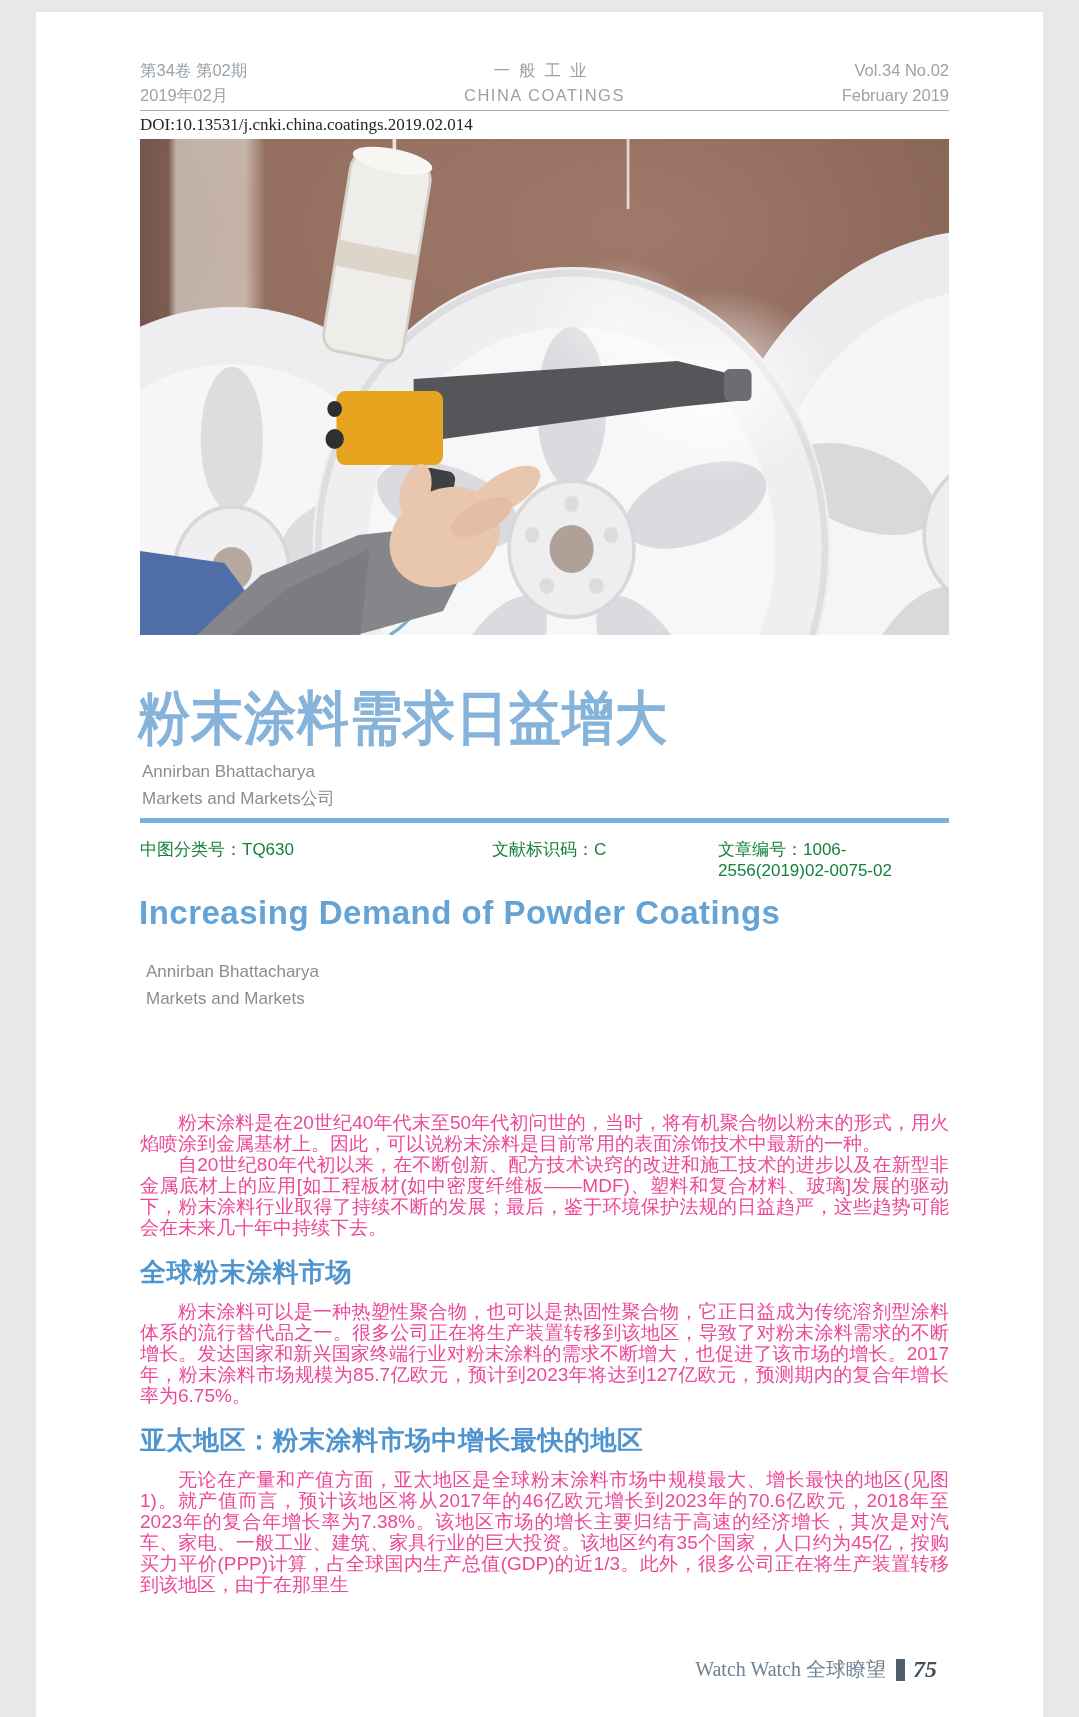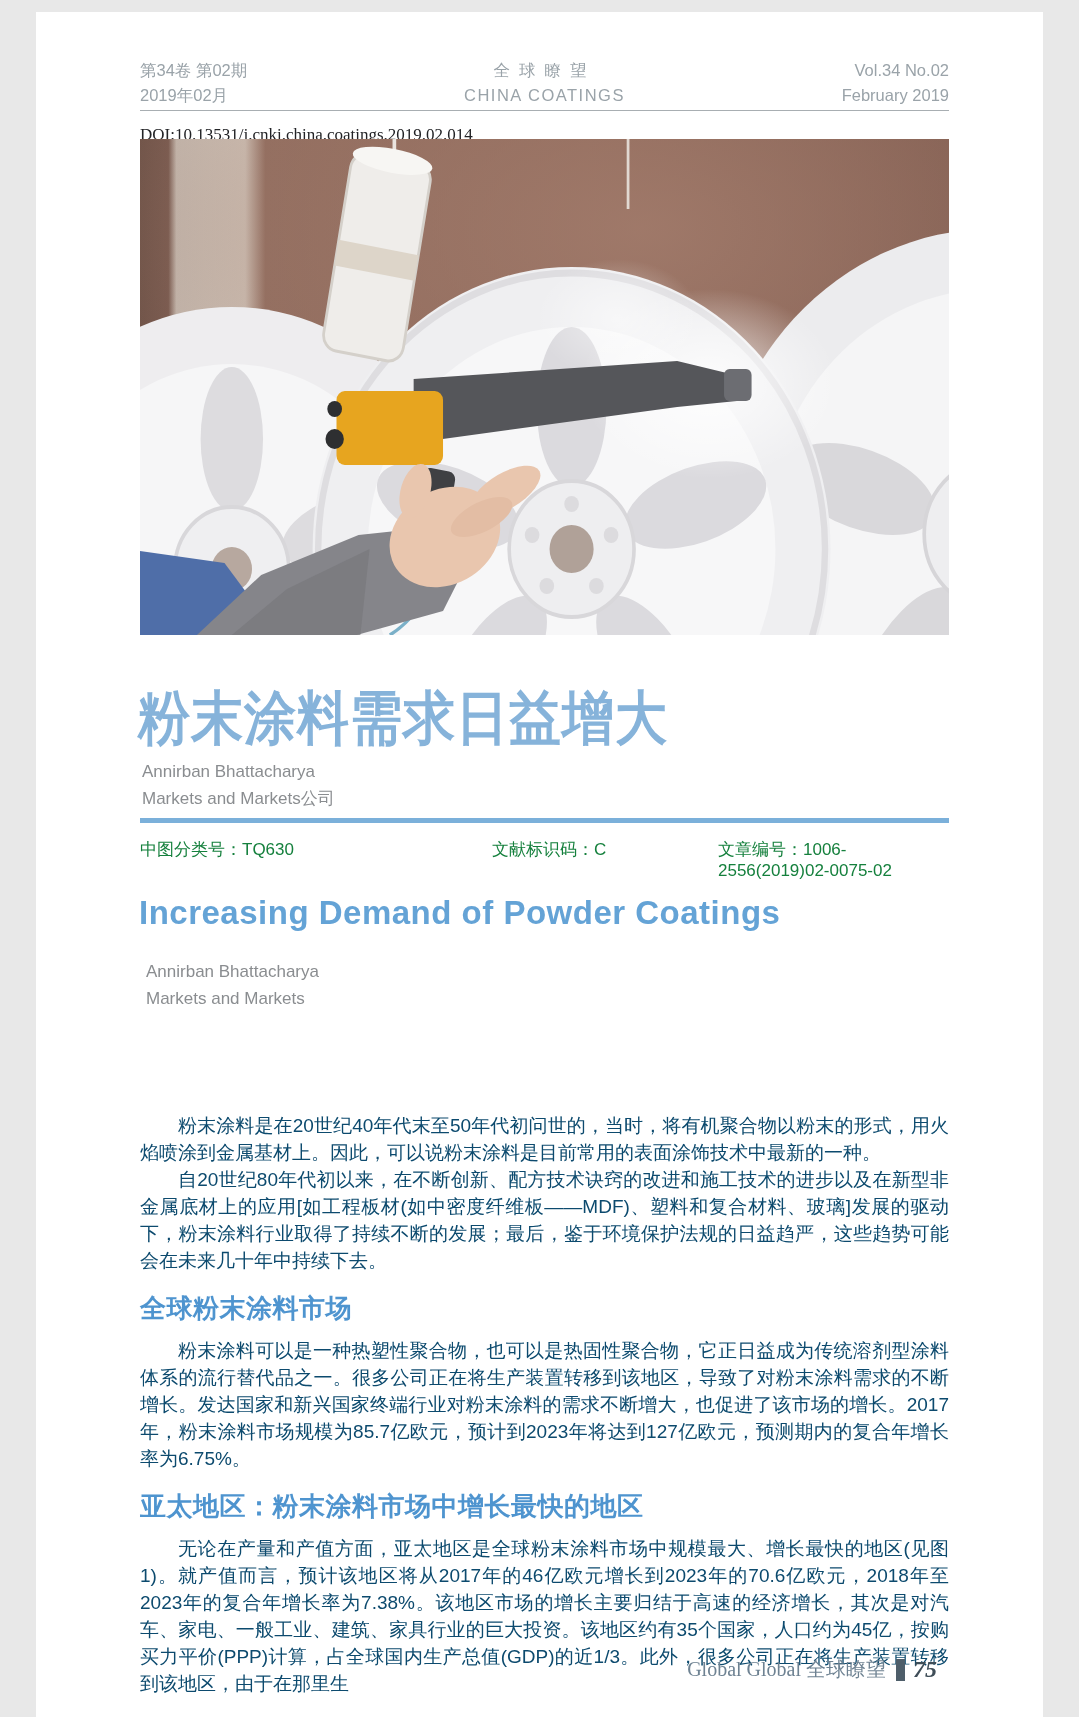--- a/index.html
+++ b/index.html
@@ -18,21 +18,21 @@
   .journal-header .col{white-space:nowrap;}
   .journal-header .col.center{text-align:center;}
   .journal-header .col.right{text-align:right;}
   .jh-zh{letter-spacing:9px;}
   .jh-en{letter-spacing:1.5px;}
   .header-rule{
     position:absolute;top:98px;left:104px;right:94px;height:1px;
     background:#a8aeb2;
   }
   .doi-line{
-    position:absolute;top:113px;left:104px;
+    position:absolute;top:103px;left:104px;
     font-family:"Liberation Serif","DejaVu Serif",serif;
     font-size:17px;color:#222326;
   }
   
   .photo{
     position:absolute;top:127px;left:104px;right:94px;height:496px;
     overflow:hidden;background:#8a6557;
   }
   .photo svg{display:block;width:100%;height:100%;}
   
@@ -68,22 +68,22 @@
   .abstract{
     position:absolute;top:1022px;left:104px;right:94px;
     font-family:"Liberation Serif","DejaVu Serif",serif;
     font-size:19px;line-height:31px;color:#3d7ec4;
     text-indent:2em;text-align:justify;margin:0;
   }
   .body-text{
     position:absolute;top:1100px;left:104px;right:94px;
   }
   .body-text p{
-    margin:0;font-size:19px;line-height:27px;
-    text-indent:2em;text-align:justify;color:#0c4a6e;
+    margin:0;font-size:19px;line-height:21px;
+    text-indent:2em;text-align:justify;color:#ec4899;
   }
   .body-text h3{
     margin:17px 0 11px 0;font-size:26px;font-weight:bold;
     color:#4e94cf;letter-spacing:0.5px;
   }
   
   .page-footer{
     position:absolute;top:1644px;right:106px;
     display:flex;align-items:center;
     font-family:"Liberation Serif","DejaVu Serif",serif;
@@ -100,21 +100,21 @@
 <body>
 
 <div class="page">
 
   <div class="journal-header">
     <div class="col">
       <div>第34卷 第02期</div>
       <div>2019年02月</div>
     </div>
     <div class="col center">
-      <div class="jh-zh">全球瞭望</div>
+      <div class="jh-zh">一般工业</div>
       <div class="jh-en">CHINA COATINGS</div>
     </div>
     <div class="col right">
       <div>Vol.34 No.02</div>
       <div>February 2019</div>
     </div>
   </div>
   <div class="header-rule"></div>
   <div class="doi-line">DOI:10.13531/j.cnki.china.coatings.2019.02.014</div>
 
@@ -246,18 +246,18 @@
   <div class="body-text">
     <p>粉末涂料是在20世纪40年代末至50年代初问世的，当时，将有机聚合物以粉末的形式，用火焰喷涂到金属基材上。因此，可以说粉末涂料是目前常用的表面涂饰技术中最新的一种。</p>
     <p>自20世纪80年代初以来，在不断创新、配方技术诀窍的改进和施工技术的进步以及在新型非金属底材上的应用[如工程板材(如中密度纤维板——MDF)、塑料和复合材料、玻璃]发展的驱动下，粉末涂料行业取得了持续不断的发展；最后，鉴于环境保护法规的日益趋严，这些趋势可能会在未来几十年中持续下去。</p>
     <h3>全球粉末涂料市场</h3>
     <p>粉末涂料可以是一种热塑性聚合物，也可以是热固性聚合物，它正日益成为传统溶剂型涂料体系的流行替代品之一。很多公司正在将生产装置转移到该地区，导致了对粉末涂料需求的不断增长。发达国家和新兴国家终端行业对粉末涂料的需求不断增大，也促进了该市场的增长。2017年，粉末涂料市场规模为85.7亿欧元，预计到2023年将达到127亿欧元，预测期内的复合年增长率为6.75%。</p>
     <h3>亚太地区：粉末涂料市场中增长最快的地区</h3>
     <p>无论在产量和产值方面，亚太地区是全球粉末涂料市场中规模最大、增长最快的地区(见图1)。就产值而言，预计该地区将从2017年的46亿欧元增长到2023年的70.6亿欧元，2018年至2023年的复合年增长率为7.38%。该地区市场的增长主要归结于高速的经济增长，其次是对汽车、家电、一般工业、建筑、家具行业的巨大投资。该地区约有35个国家，人口约为45亿，按购买力平价(PPP)计算，占全球国内生产总值(GDP)的近1/3。此外，很多公司正在将生产装置转移到该地区，由于在那里生</p>
   </div>
 
   <div class="page-footer">
-    <span>Global Global 全球瞭望</span>
+    <span>Watch Watch 全球瞭望</span>
     <span class="footer-bar"></span>
     <span class="footer-page-num">75</span>
   </div>
 
 </div>
 
 </body></html>

